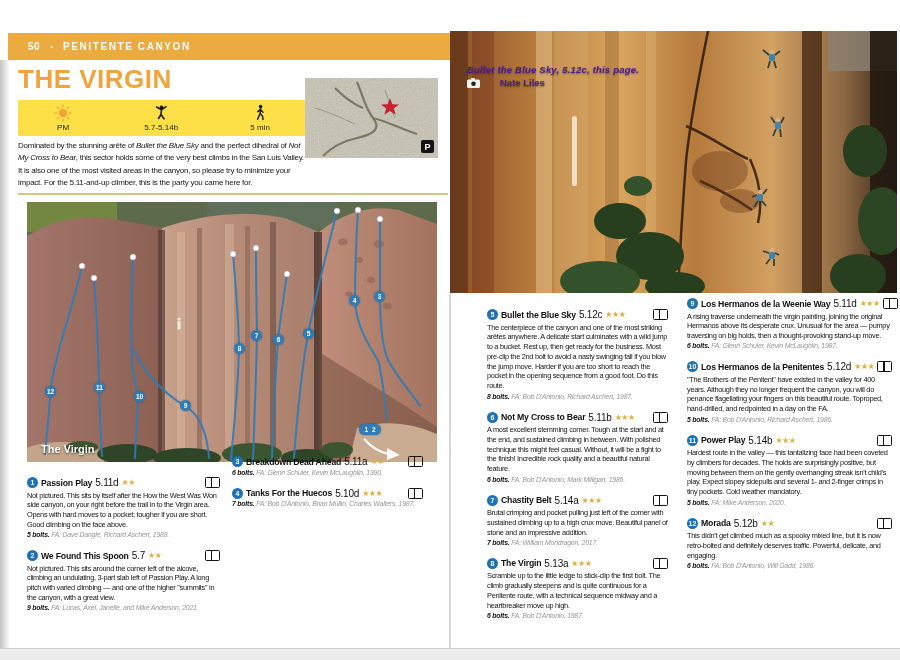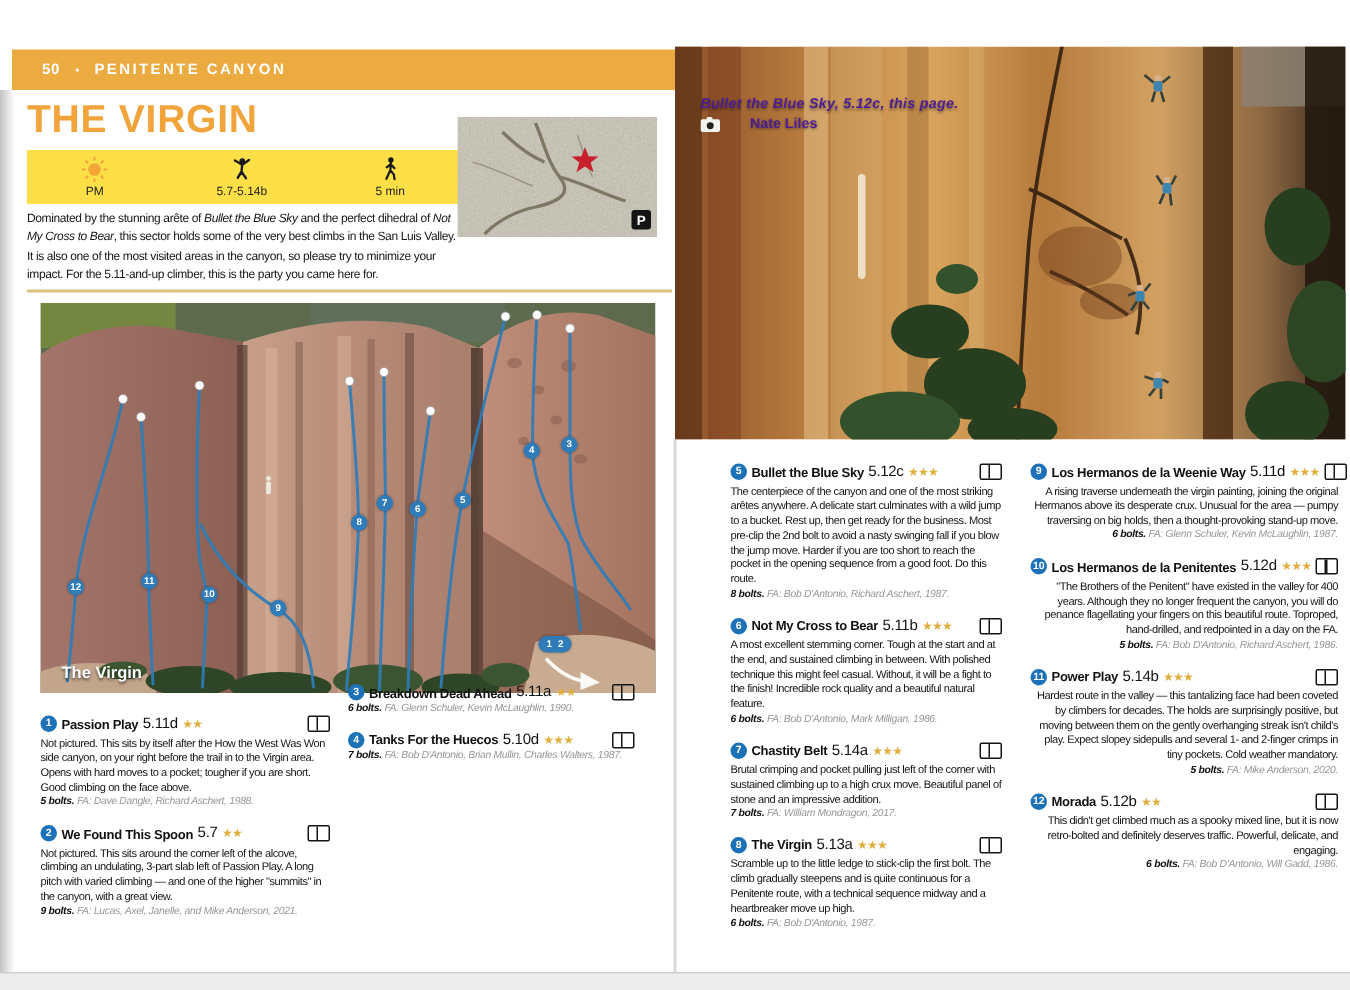--- a/index.html
+++ b/index.html
@@ -67,21 +67,21 @@
   .book{display:block;width:13px;height:9px;border:1.2px solid #151515;border-radius:1.5px;position:relative;}
   .book:after{content:"";position:absolute;left:5.2px;top:0;bottom:0;width:1.2px;background:#151515;}
   .rdesc{font-size:7.4px;line-height:9.8px;letter-spacing:-.3px;margin-top:2.5px;color:#141414;}
   .rfa{font-size:6.9px;letter-spacing:-.2px;margin-top:1.5px;}
   .rfa .bolts{font-weight:bold;font-style:italic;color:#111;}
   .rfa .fa{font-style:italic;color:#979797;}
 
   .lcol1{left:27px;top:477px;width:193px;}
   .lcol2{left:232px;top:456px;width:191px;}
   .rcol1{left:487px;top:309px;width:181px;}
-  .rcol2{left:687px;top:309px;width:205px;text-align:right;}
+  .rcol2{left:687px;top:298px;width:205px;}
 </style>
 </head>
 <body>
 
 <div id="page">
 
   <div class="left-edge"></div>
   <div class="bottom-strip"></div>
   <div class="gutter"></div>
 

